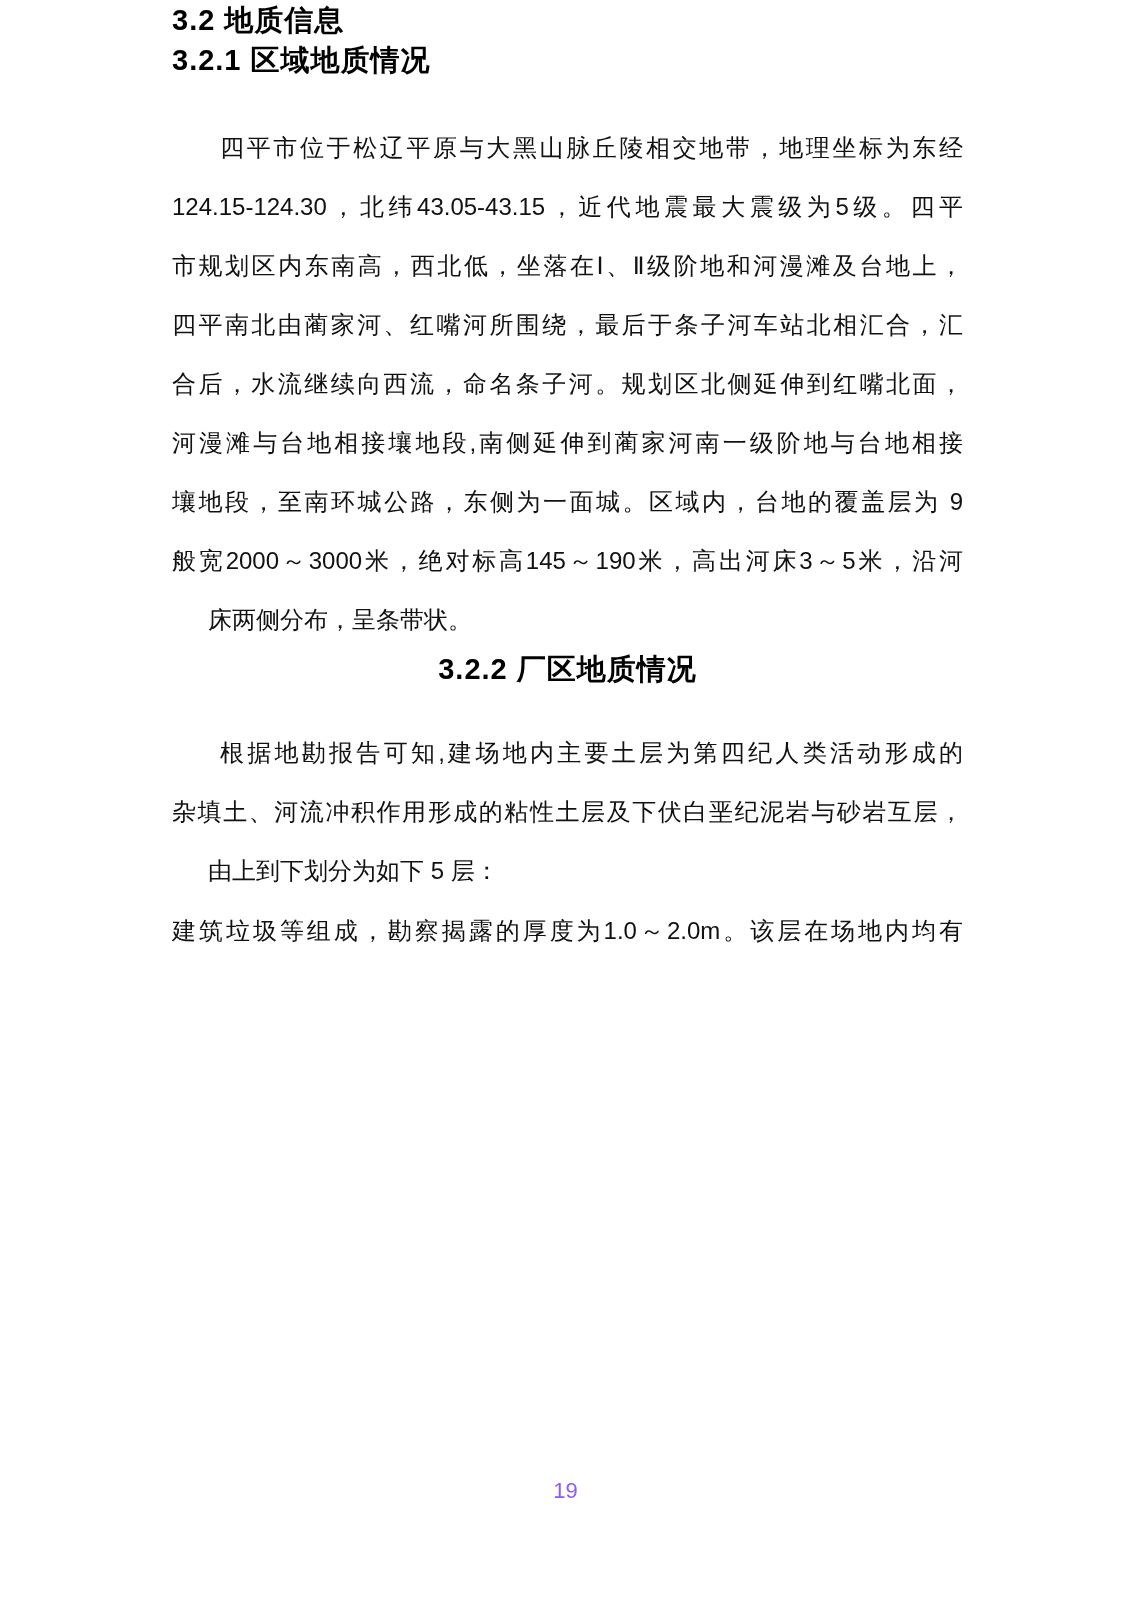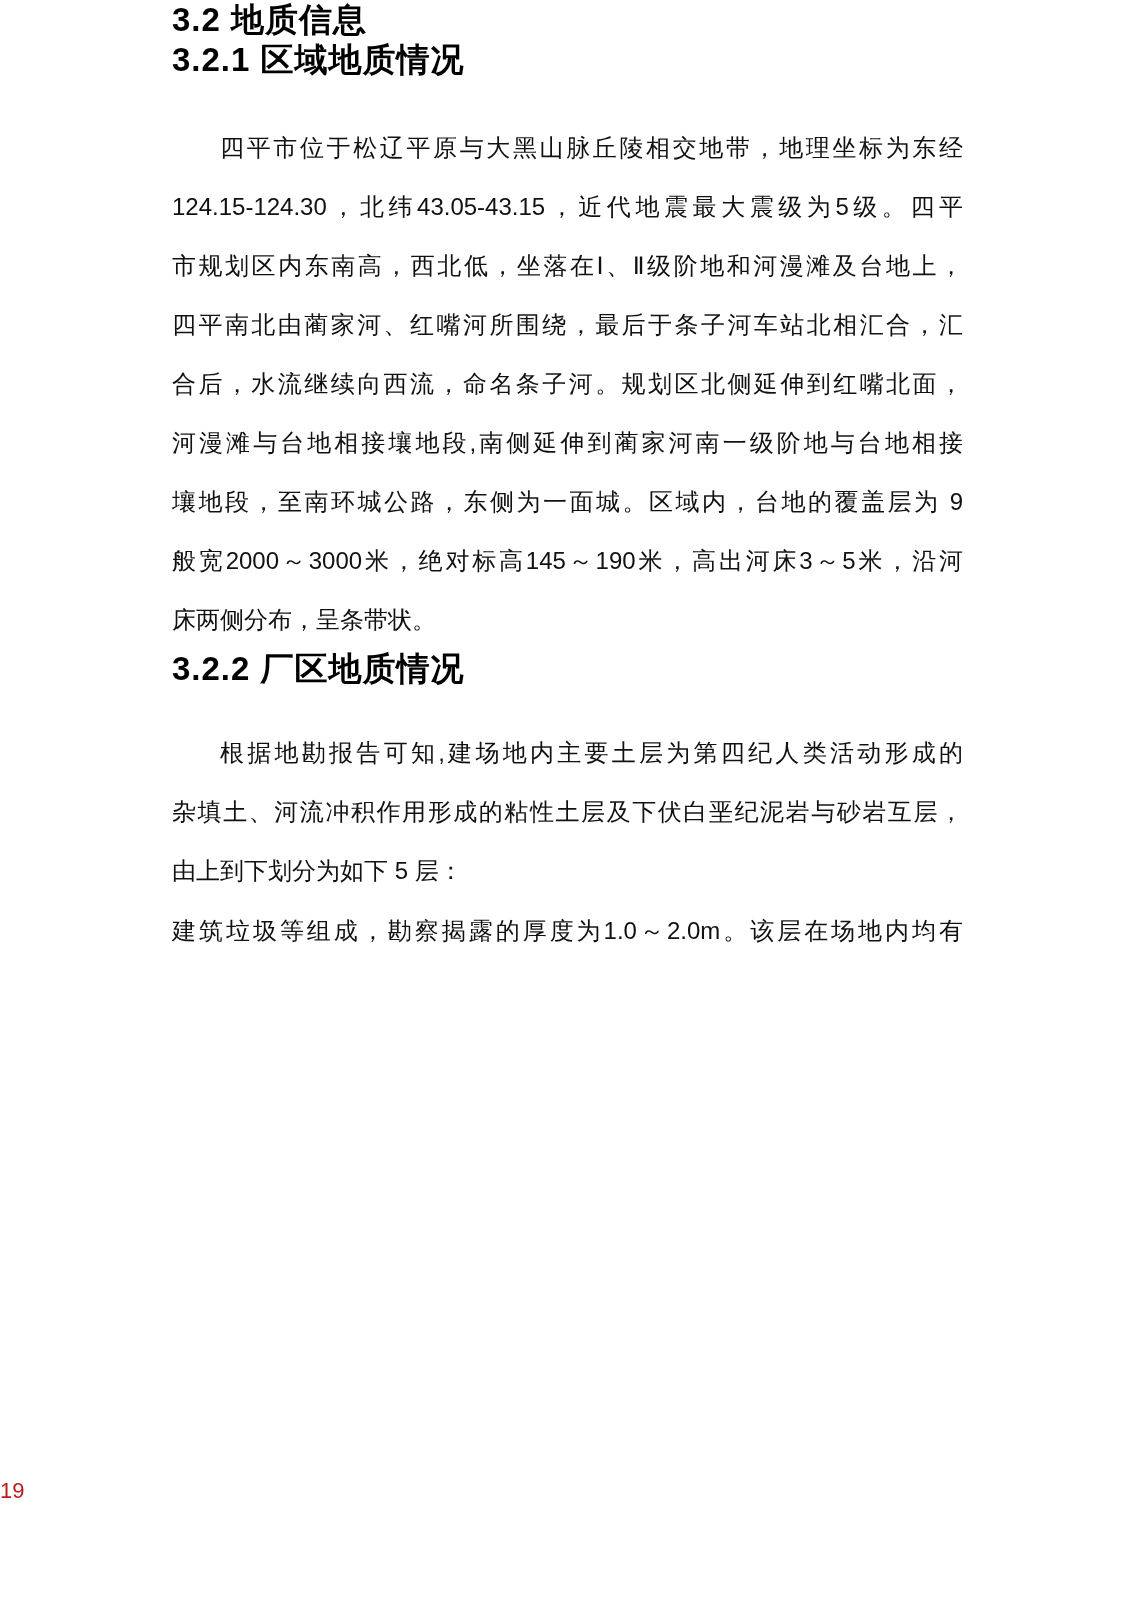--- a/index.html
+++ b/index.html
@@ -16,64 +16,64 @@
     color: #000000;
     overflow: hidden;
   }
   .content {
     position: absolute;
     left: 172px;
     width: 791px;
     top: 0;
   }
   h1.doc-heading, h2.doc-heading, h3.doc-heading {
-    font-size: 33px;
+    font-size: 29px;
     font-weight: bold;
     color: #000;
     line-height: 40px;
     margin: 0;
     letter-spacing: 1px;
     white-space: nowrap;
   }
   .h-32   { margin-top: 145px; }
   .h-321  { margin-top: 45px; }
-  .h-322  { margin-top: 34px; }
+  .h-322  { margin-top: 34px; text-align: center; }
   .para { margin: 0; }
   .p1 { margin-top: 38px; }
   .p2 { margin-top: 34px; }
   .p3 { margin-top: 1px; }
   .line {
     font-size: 24px;
     line-height: 59px;
     height: 59px;
     color: #111;
     text-align: justify;
     overflow: hidden;
   }
   .line.fill { text-align-last: justify; }
-  .line.short { text-align: left; text-align-last: left; }
+  .line.short { text-align: left; text-align-last: left; margin-left: 36px; }
   .line.indent { text-indent: 2em; }
   .line sub {
     font-size: 15px;
     vertical-align: -4px;
     line-height: 0;
   }
   .line sup {
     font-size: 15px;
     vertical-align: 9px;
     line-height: 0;
   }
   .page-number {
     position: absolute;
     left: 0;
     right: 0;
     top: 1478px;
-    text-align: left;
+    text-align: center;
     font-size: 22px;
-    color: #b91c1c;
+    color: #8b5cf6;
   }
 </style>
 </head>
 <body>
 
 <div class="page">
   <div class="content">
 
     <h1 class="doc-heading h-32">3.2 地质信息</h1>
 

